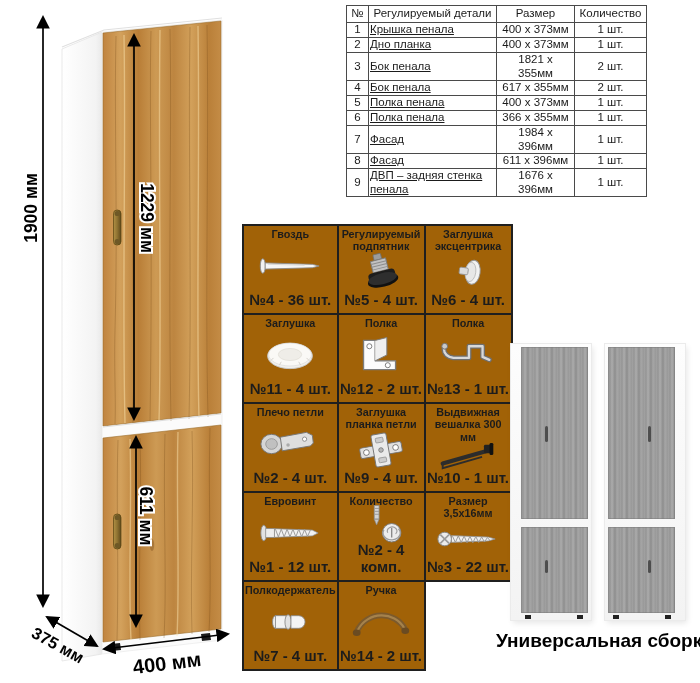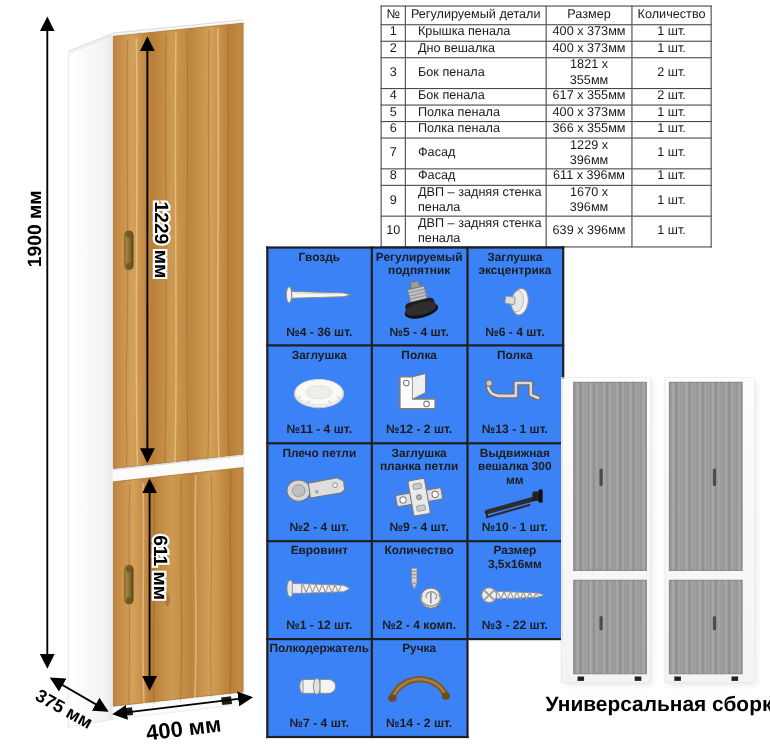--- a/index.html
+++ b/index.html
@@ -17,37 +17,37 @@
     border-collapse:collapse; font-size:11.5px; color:#1b1b1b;
     table-layout:fixed;
   }
   #parts-table th, #parts-table td {
     border:1px solid #4a4a4a; padding:0 3px; line-height:13.5px;
     font-weight:normal; overflow:hidden;
   }
   #parts-table th { height:16px; text-align:center; }
   #parts-table td { height:14px; }
   #parts-table td.c { text-align:center; }
-  #parts-table td.l { text-align:left; padding-left:11px; }
+  #parts-table td.l { text-align:left; padding-left:1px;text-decoration:underline; }
 
   
   #hardware-grid {
     position:absolute; left:242px; top:224px;
     border-collapse:collapse; table-layout:fixed;
   }
   #hardware-grid td.hw-cell {
     border:2px solid #1f1f1f; width:83px; height:84px;
-    padding:2px 1px 1px 1px; vertical-align:top; text-align:center; background:#3b82f6;
+    padding:2px 1px 1px 1px; vertical-align:top; text-align:center; background:#a16207;
   }
   #hardware-grid td.hw-empty { border:none; background:transparent; }
   .hw-inner { display:flex; flex-direction:column; height:81px; }
   .hw-title { flex:0 0 auto; font-weight:bold; font-size:10.8px; line-height:12.3px; }
   .hw-icon  { flex:1 1 auto; display:flex; align-items:center; justify-content:center; min-height:0; }
   .hw-icon svg { display:block; }
-  .hw-count { flex:0 0 auto; font-weight:bold; font-size:11px; padding-bottom:1px; }
+  .hw-count { flex:0 0 auto; font-weight:bold; font-size:15px; padding-bottom:1px; }
 
   
   #assembly { position:absolute; left:496px; top:344px; width:204px; }
   .mini-row { display:flex; justify-content:center; gap:14px; }
   .mini-cab {
     position:relative; width:80px; height:276px;
     background:linear-gradient(180deg,#fdfdfd,#f3f3f3);
     box-shadow:0 0 0 1px #ebebeb, 2px 3px 6px rgba(0,0,0,0.10);
   }
   .gray-door {
@@ -188,21 +188,21 @@
   </thead>
   <tbody>
     <tr>
         <td class="c">1</td>
         <td class="l">Крышка пенала</td>
         <td class="c">400 x 373мм</td>
         <td class="c">1 шт.</td>
       </tr>
     <tr>
         <td class="c">2</td>
-        <td class="l">Дно вешалка</td>
+        <td class="l">Дно планка</td>
         <td class="c">400 x 373мм</td>
         <td class="c">1 шт.</td>
       </tr>
     <tr>
         <td class="c">3</td>
         <td class="l">Бок пенала</td>
         <td class="c">1821 x 355мм</td>
         <td class="c">2 шт.</td>
       </tr>
     <tr>
@@ -219,39 +219,33 @@
       </tr>
     <tr>
         <td class="c">6</td>
         <td class="l">Полка пенала</td>
         <td class="c">366 x 355мм</td>
         <td class="c">1 шт.</td>
       </tr>
     <tr>
         <td class="c">7</td>
         <td class="l">Фасад</td>
-        <td class="c">1229 x 396мм</td>
+        <td class="c">1984 x 396мм</td>
         <td class="c">1 шт.</td>
       </tr>
     <tr>
         <td class="c">8</td>
         <td class="l">Фасад</td>
         <td class="c">611 x 396мм</td>
         <td class="c">1 шт.</td>
       </tr>
     <tr>
         <td class="c">9</td>
         <td class="l">ДВП – задняя стенка пенала</td>
-        <td class="c">1670 x 396мм</td>
-        <td class="c">1 шт.</td>
-      </tr>
-    <tr>
-        <td class="c">10</td>
-        <td class="l">ДВП – задняя стенка пенала</td>
-        <td class="c">639 x 396мм</td>
+        <td class="c">1676 x 396мм</td>
         <td class="c">1 шт.</td>
       </tr>
   </tbody>
 </table>
 
 <table id="hardware-grid">
   <tbody>
       <tr>
     <td class="hw-cell">
       <div class="hw-inner">

